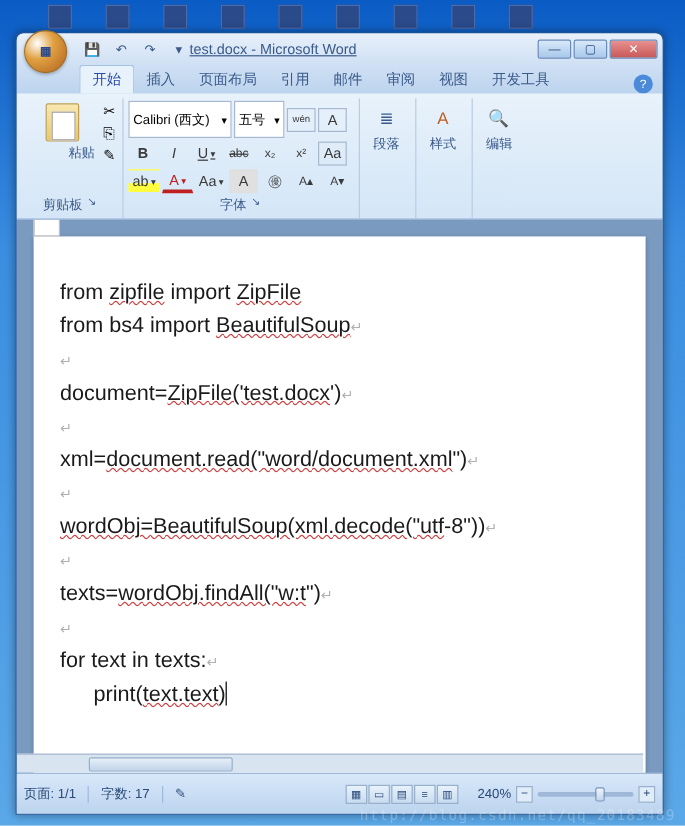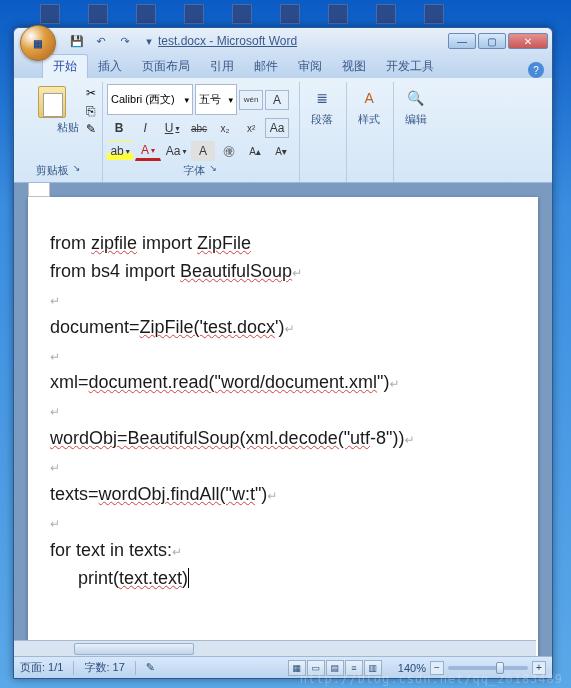--- a/index.html
+++ b/index.html
@@ -16,21 +16,21 @@
 .titlebar { height: 26px; background: linear-gradient(to bottom, #e8f0fa, #cfe0f4); display: flex; align-items: center; border-radius: 6px 6px 0 0; position: relative; }
 .office-btn { width: 36px; height: 36px; border-radius: 50%; background: radial-gradient(circle at 30% 30%, #fff, #e0a040 40%, #b06020); margin: 4px 6px 0 6px; border: 1px solid #a0702a; box-shadow: 0 1px 3px rgba(0,0,0,0.3); position: relative; z-index: 5; display: flex; align-items: center; justify-content: center; font-size: 10px; color: #2a4a8a; font-weight: bold; }
 .qat { display: flex; gap: 6px; margin-left: 6px; }
 .qat-btn { width: 18px; height: 18px; display: flex; align-items: center; justify-content: center; font-size: 11px; color: #3a5a8a; cursor: pointer; }
 .title-text { flex: 1; font-size: 12px; color: #3a5a8a; text-decoration: underline; }
 .winbtns { display: flex; margin-right: 4px; gap: 2px; }
 .winbtn { width: 28px; height: 16px; background: linear-gradient(to bottom, #d8e8fa, #a8c8ea); border: 1px solid #6a8ab8; border-radius: 2px; display: flex; align-items: center; justify-content: center; font-size: 10px; color: #2a4a7a; cursor: pointer; }
 .winbtn.close { background: linear-gradient(to bottom, #e89090, #c85858); color: #fff; width: 40px; }
 
 
-.ribbon-tabs { height: 24px; display: flex; align-items: flex-end; padding-left: 28px; gap: 0; background: linear-gradient(to bottom, #cfe0f4, #bcd4ee); }
+.ribbon-tabs { height: 24px; display: flex; align-items: flex-end; padding-left: 52px; gap: 0; background: linear-gradient(to bottom, #cfe0f4, #bcd4ee); }
 .rtab { padding: 3px 10px; font-size: 12px; color: #3a5a8a; cursor: pointer; border-radius: 3px 3px 0 0; }
 .rtab.active { background: #e8f2fb; color: #2a4aaa; border: 1px solid #a8c4e4; border-bottom: none; }
 .help-btn { margin-left: auto; margin-right: 8px; width: 16px; height: 16px; border-radius: 50%; background: #4a8ad8; color: #fff; font-size: 10px; display: flex; align-items: center; justify-content: center; cursor: pointer; }
 
 
 .ribbon { background: linear-gradient(to bottom, #e8f2fb, #d4e6f7); border-bottom: 1px solid #a0b8d8; padding: 4px 4px 0 4px; display: flex; gap: 2px; }
 .rgroup { border-right: 1px solid #b8cce4; padding: 2px 6px 2px 2px; display: flex; flex-direction: column; align-items: center; }
 .rgroup-body { flex: 1; display: flex; align-items: flex-start; gap: 3px; }
 .rgroup-label { font-size: 11px; color: #3a5a8a; padding: 2px 0; display: flex; align-items: flex-start; gap: 4px; }
 .rgroup-label .dlauncher { font-size: 9px; cursor: pointer; }
@@ -66,21 +66,21 @@
 .page-tab { position: absolute; top: 0; left: 14px; width: 22px; height: 14px; background: #fff; border: 1px solid #c0c0c0; border-top: none; }
 .page { background: #fff; margin: 14px 14px 0 14px; min-height: 500px; padding: 33px 22px; box-shadow: 0 1px 4px rgba(0,0,0,0.3); }
 .code { font-family: Calibri, sans-serif; font-size: 18px; color: #1a1a1a; line-height: 1.55; }
 .code .para { white-space: pre; }
 .code .pmark { color: #b0b0b0; font-size: 12px; }
 .code .sq { text-decoration: underline wavy #d04040; text-decoration-thickness: 1px; }
 .code .cursor { border-right: 1px solid #000; }
 .code .indent { display: inline-block; width: 28px; }
 
 
-.statusbar { height: 22px; background: linear-gradient(to bottom, #d8e8fa, #bcd4ee); border-top: 1px solid #a0b8d8; display: flex; align-items: center; font-size: 11px; color: #2a4a7a; padding: 0 6px; gap: 10px; text-align: right; }
+.statusbar { height: 34px; background: linear-gradient(to bottom, #d8e8fa, #bcd4ee); border-top: 1px solid #a0b8d8; display: flex; align-items: center; font-size: 11px; color: #2a4a7a; padding: 0 6px; gap: 10px; text-align: right; }
 .statusbar .sep { border-left: 1px solid #a0b8d8; height: 14px; }
 .viewbtns { display: flex; gap: 1px; margin-left: auto; }
 .viewbtn { width: 18px; height: 16px; background: linear-gradient(to bottom,#e8f2fb,#c8dcf0); border: 1px solid #98b0ca; cursor: pointer; display:flex; align-items:center; justify-content:center; font-size:9px; }
 .zoom { display: flex; align-items: center; gap: 4px; margin-left: 6px; }
 .zoom-track { width: 80px; height: 4px; background: #a0b8d8; position: relative; border-radius: 2px; }
 .zoom-thumb { position: absolute; left: 48px; top: -4px; width: 8px; height: 12px; background: linear-gradient(to bottom,#f0f6fc,#c0d4ea); border: 1px solid #7a98ba; border-radius: 2px; }
 .zoom-btn { width: 14px; height: 14px; border: 1px solid #98b0ca; background: #e0ecf8; display:flex; align-items:center; justify-content:center; font-size:10px; cursor:pointer; }
 
 .watermark { position: absolute; bottom: 2px; right: 8px; font-size: 12px; color: rgba(255,255,255,0.25); font-family: monospace; letter-spacing: 1px; pointer-events: none; }
 </style>
@@ -265,21 +265,21 @@
     <span class="sep"></span>
     <span>✎</span>
     <div class="viewbtns">
       <div class="viewbtn">▦</div>
       <div class="viewbtn">▭</div>
       <div class="viewbtn">▤</div>
       <div class="viewbtn">≡</div>
       <div class="viewbtn">▥</div>
     </div>
     <div class="zoom">
-      <span>140%</span>
+      <span>240%</span>
       <div class="zoom-btn">−</div>
       <div class="zoom-track">
         <div class="zoom-thumb"></div>
       </div>
       <div class="zoom-btn">+</div>
     </div>
   </div>
 
 </div>
 

